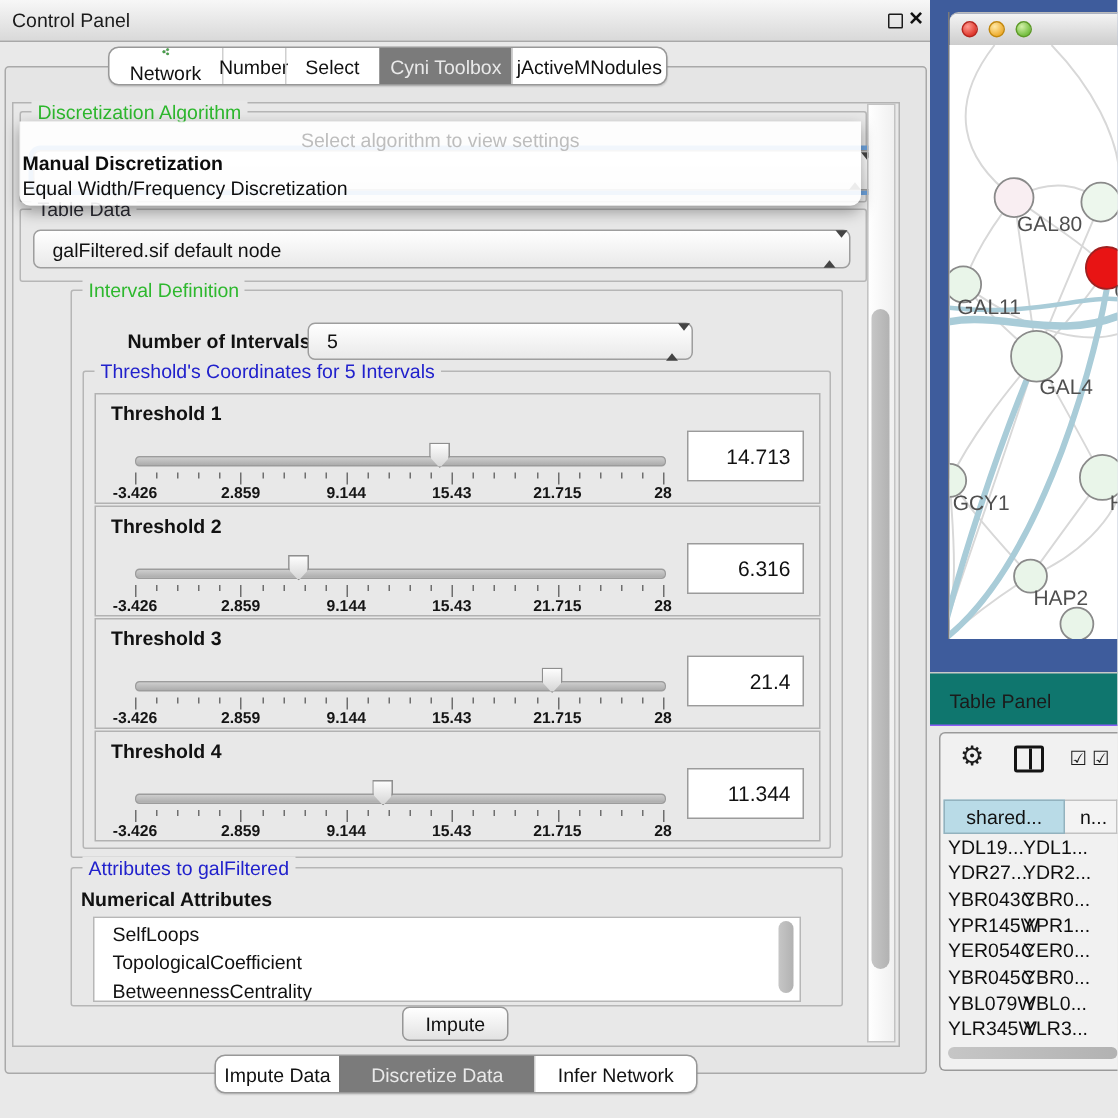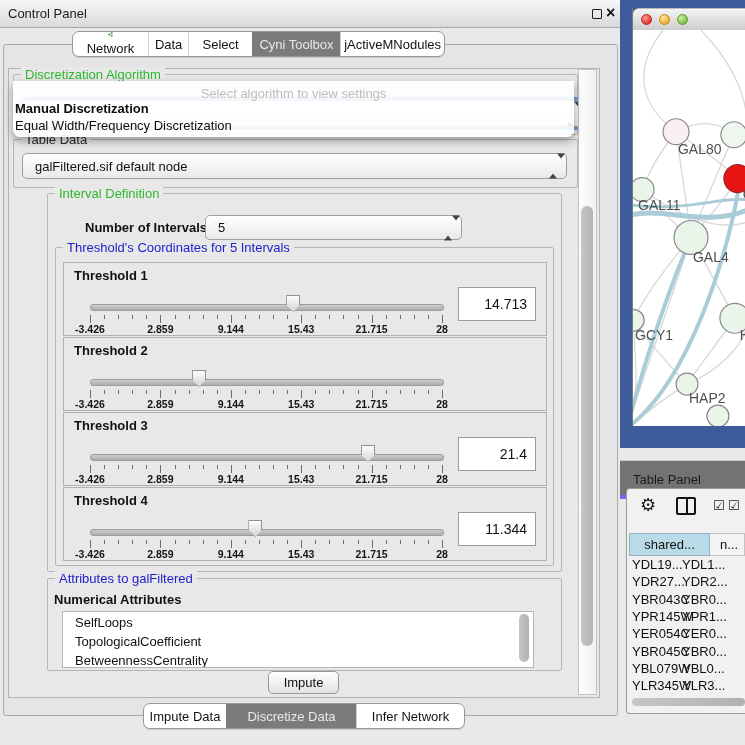--- a/index.html
+++ b/index.html
@@ -100,22 +100,22 @@
   .desktop{left:620px;top:0;width:125px;height:448px;background:#3e5c9c;}
   .macwin{left:632px;top:8px;width:113px;height:418px;border-left:1px solid #7a7a7a;}
   .mactitle{
     position:absolute;left:0;top:0;width:113px;height:21px;
     background:linear-gradient(#f4f4f4,#cdcdcd);
     border-bottom:1px solid #949494;border-top-left-radius:6px;border-top:1px solid #bbb;
   }
   .light{position:absolute;top:5px;width:11px;height:11px;border-radius:50%;}
   .canvas{position:absolute;left:0;top:22px;width:113px;height:396px;background:#fff;overflow:hidden;}
   .tpanel-title{
-    left:620px;top:460px;width:125px;height:34px;background:#737373;
-    border-top:1px solid #c9c9c9;border-bottom:4px solid #8b5cf6;
+    left:620px;top:448px;width:125px;height:34px;background:#0f766e;
+    border-top:1px solid #c9c9c9;border-bottom:1px solid #8b5cf6;
   }
   .tpanel-title .t{position:absolute;left:13px;top:11px;font-size:13px;color:#1b1b1b;}
   .tablepanel{
     left:626px;top:488px;width:119px;height:224px;
     background:#f1f1f1;border:1px solid #9a9a9a;border-radius:4px 0 0 4px;border-right:none;
   }
   .hcell{position:absolute;top:0;height:23px;box-sizing:border-box;font-size:13px;color:#111;
     display:flex;align-items:center;}
   .trow{position:absolute;left:0;width:119px;height:17px;font-size:13px;color:#0f0f0f;}
   .trow span{position:absolute;top:1px;white-space:nowrap;}
@@ -137,21 +137,21 @@
       <svg width="13" height="14" viewBox="0 0 13 14">
         <line x1="3" y1="7" x2="10" y2="3" stroke="#8a8a8a"></line>
         <line x1="3" y1="7" x2="10" y2="11" stroke="#8a8a8a"></line>
         <circle cx="3" cy="7" r="2.3" fill="#4caf50" stroke="#2d7a2d"></circle>
         <circle cx="10" cy="3" r="2.1" fill="#4caf50" stroke="#2d7a2d"></circle>
         <circle cx="10" cy="11" r="2.1" fill="#4caf50" stroke="#2d7a2d"></circle>
       </svg>
       <span>Network</span>
     </div>
     <div class="tabseg" style="width: 42px;">
-      <span>Data</span>
+      <span>Number</span>
     </div>
     <div class="tabseg" style="width: 66px;">
       <span>Select</span>
     </div>
     <div class="tabseg sel" style="width: 92px;">
       <span>Cyni Toolbox</span>
     </div>
     <div class="tabseg" style="width: 108px;">
       <span>jActiveMNodules</span>
     </div>
@@ -263,20 +263,21 @@
           <div class="tickmark" style="left: 323.8px; height: 4px;"></div>
           <div class="tickmark" style="left: 337.9px; height: 4px;"></div>
           <div class="tickmark" style="left: 352px; height: 8px;"></div>
         </div>
         <span class="ticklab" style="left: -4px; top: 60px;">-3.426</span>
         <span class="ticklab" style="left: 66.4px; top: 60px;">2.859</span>
         <span class="ticklab" style="left: 136.8px; top: 60px;">9.144</span>
         <span class="ticklab" style="left: 207.2px; top: 60px;">15.43</span>
         <span class="ticklab" style="left: 277.6px; top: 60px;">21.715</span>
         <span class="ticklab" style="left: 348px; top: 60px;">28</span>
+        <input class="valfield" value="6.316" style="">
       </div>
       <div class="thpanel" style="top: 164px;">
         <span class="lbl">Threshold 3</span>
         <div class="track"></div>
         <div class="thumb" style="left: 297.1px;"></div>
         <div style="position: absolute; left: 26px; top: 52px; width: 353px; height: 9px;">
           <div class="tickmark" style="left: 0px; height: 8px;"></div>
           <div class="tickmark" style="left: 14.1px; height: 4px;"></div>
           <div class="tickmark" style="left: 28.2px; height: 4px;"></div>
           <div class="tickmark" style="left: 42.2px; height: 4px;"></div>

